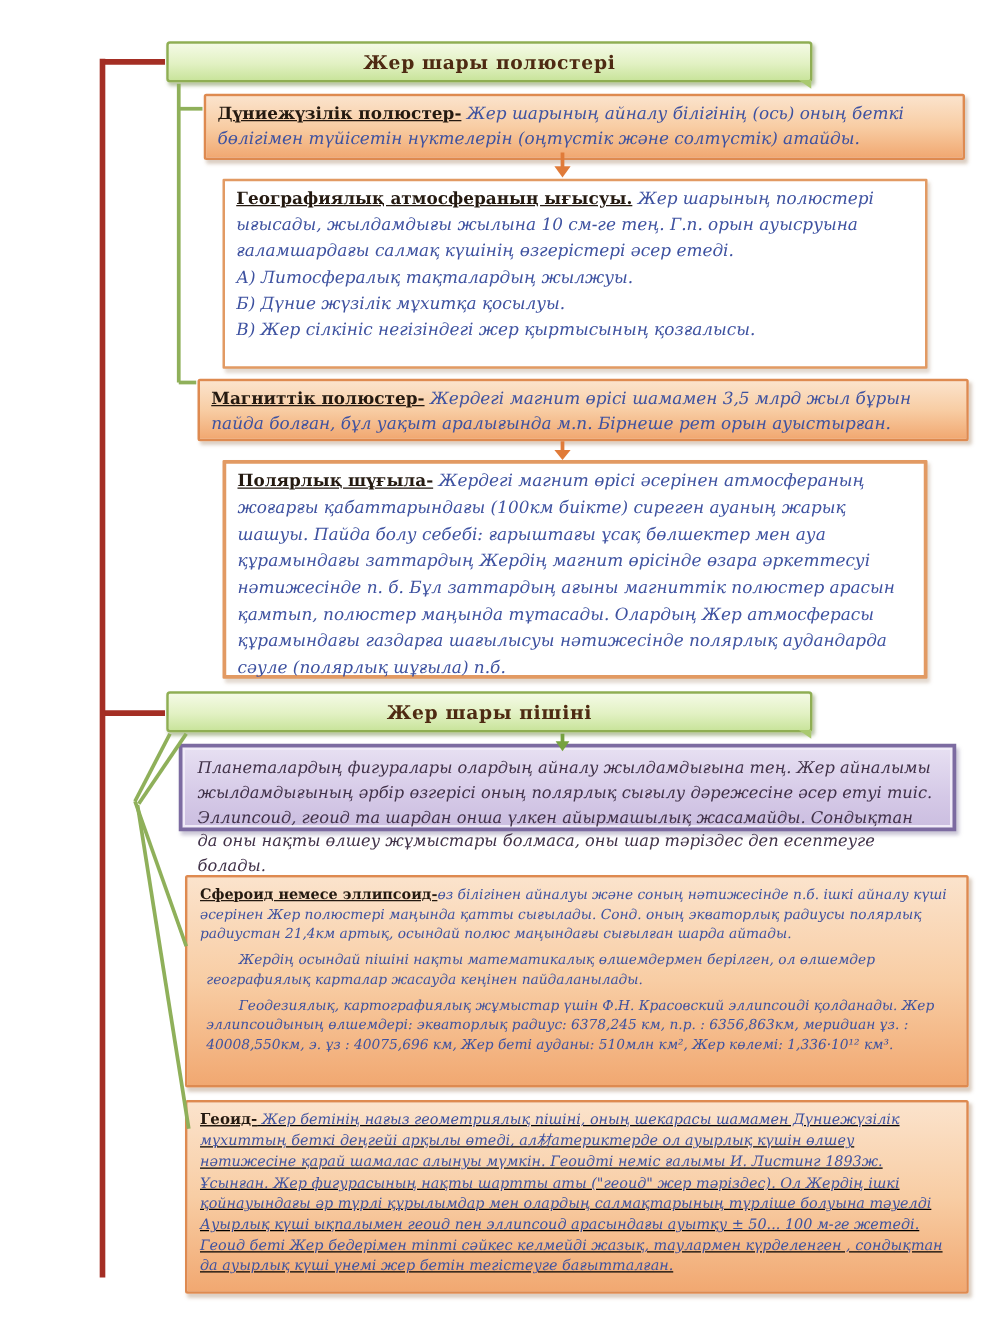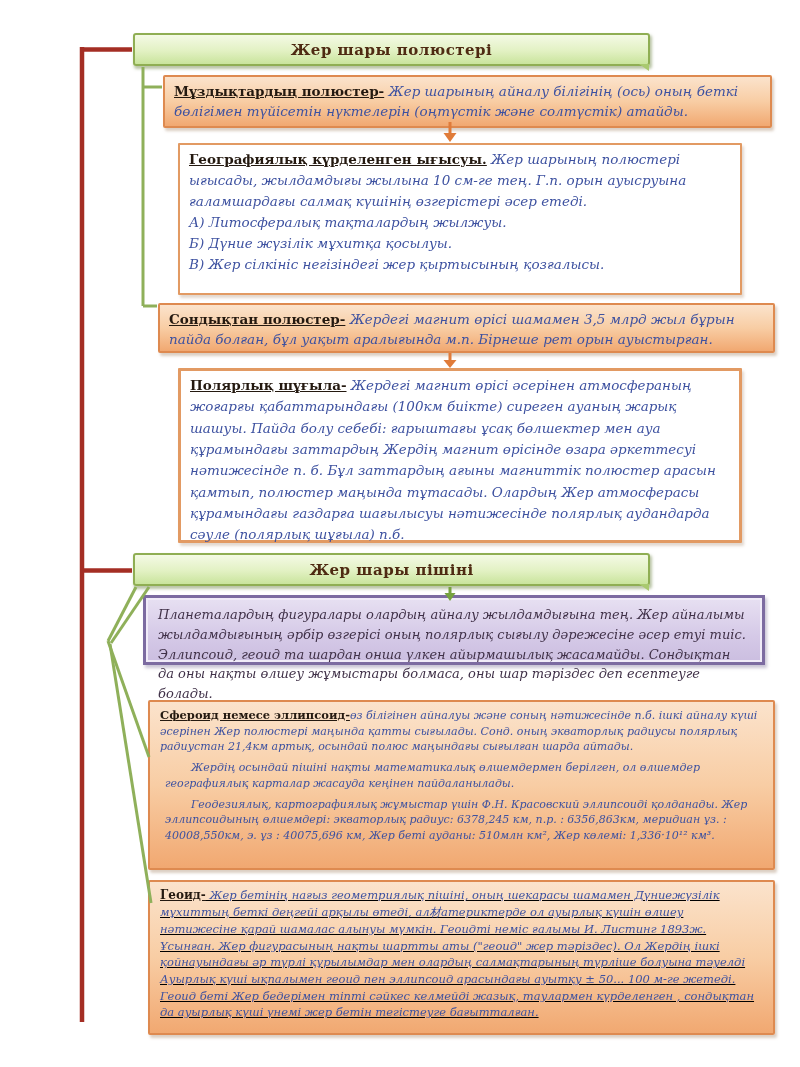--- a/index.html
+++ b/index.html
@@ -76,32 +76,32 @@
       <path d="M 450 587 V 594" stroke-width="3" fill="none"></path>
       <polygon points="444.5,593 455.5,593 450,601" stroke="none"></polygon>
     </g>
   </svg>
 
   <div class="box title-box" style="left:133px;top:33px;width:517px;height:33px;">
     <span>Жер шары полюстері</span>
   </div>
 
   <div class="box orange-box pad" style="left:163px;top:75px;width:609px;height:53px;font-size:13.5px;line-height:1.5;">
-    <span class="heading-text" style="font-size:13.5px;">Мұздықтардың полюстер-</span><span class="body-text"> Жер шарының айналу білігінің (ось) оның беткі бөлігімен түйісетін нүктелерін (оңтүстік және солтүстік) атайды.</span>
+    <span class="heading-text" style="font-size:13.5px;">Дүниежүзілік полюстер-</span><span class="body-text"> Жер шарының айналу білігінің (ось) оның беткі бөлігімен түйісетін нүктелерін (оңтүстік және солтүстік) атайды.</span>
   </div>
 
   <div class="box white-box pad" style="left:178px;top:143px;width:564px;height:152px;font-size:13.5px;line-height:1.55;">
-    <span class="heading-text" style="font-size:13.5px;">Географиялық күрделенген ығысуы.</span><span class="body-text">  Жер шарының полюстері ығысады, жылдамдығы жылына 10 см-ге тең. Г.п. орын ауысруына ғаламшардағы салмақ күшінің өзгерістері әсер етеді.</span>
+    <span class="heading-text" style="font-size:13.5px;">Географиялық атмосфераның ығысуы.</span><span class="body-text">  Жер шарының полюстері ығысады, жылдамдығы жылына 10 см-ге тең. Г.п. орын ауысруына ғаламшардағы салмақ күшінің өзгерістері әсер етеді.</span>
     <p class="body-text list-line">А) Литосфералық тақталардың жылжуы.</p>
     <p class="body-text list-line">Б) Дүние жүзілік мұхитқа қосылуы.</p>
     <p class="body-text list-line">В) Жер сілкініс негізіндегі жер қыртысының қозғалысы.</p>
   </div>
 
   <div class="box orange-box pad" style="left:158px;top:303px;width:617px;height:50px;font-size:13.5px;line-height:1.5;">
-    <span class="heading-text" style="font-size:13.5px;">Сондықтан полюстер-</span><span class="body-text"> Жердегі магнит өрісі шамамен 3,5 млрд жыл бұрын пайда болған, бұл уақыт аралығында м.п. Бірнеше рет орын ауыстырған.</span>
+    <span class="heading-text" style="font-size:13.5px;">Магниттік полюстер-</span><span class="body-text"> Жердегі магнит өрісі шамамен 3,5 млрд жыл бұрын пайда болған, бұл уақыт аралығында м.п. Бірнеше рет орын ауыстырған.</span>
   </div>
 
   <div class="box white-box pad" style="left:178px;top:368px;width:564px;height:175px;font-size:13.5px;line-height:1.58;border-width:3px;">
     <span class="heading-text" style="font-size:13.5px;">Полярлық шұғыла-</span><span class="body-text"> Жердегі магнит өрісі әсерінен атмосфераның жоғарғы қабаттарындағы (100км биікте) сиреген ауаның жарық шашуы. </span><span class="body-text bold-inline">Пайда болу себебі:</span><span class="body-text"> ғарыштағы ұсақ бөлшектер мен ауа құрамындағы заттардың Жердің магнит өрісінде өзара әркеттесуі нәтижесінде п. б. Бұл заттардың ағыны магниттік полюстер арасын қамтып, полюстер маңында тұтасады. Олардың Жер атмосферасы құрамындағы газдарға шағылысуы нәтижесінде полярлық аудандарда сәуле (полярлық  шұғыла) п.б.</span>
   </div>
 
   <div class="box title-box" style="left:133px;top:553px;width:517px;height:33px;">
     <span>Жер шары пішіні</span>
   </div>
 

